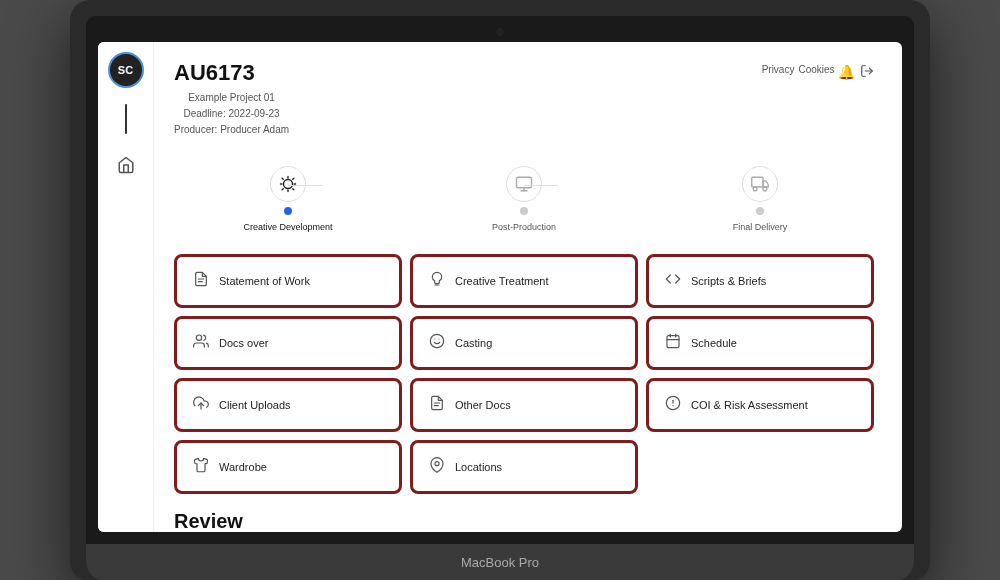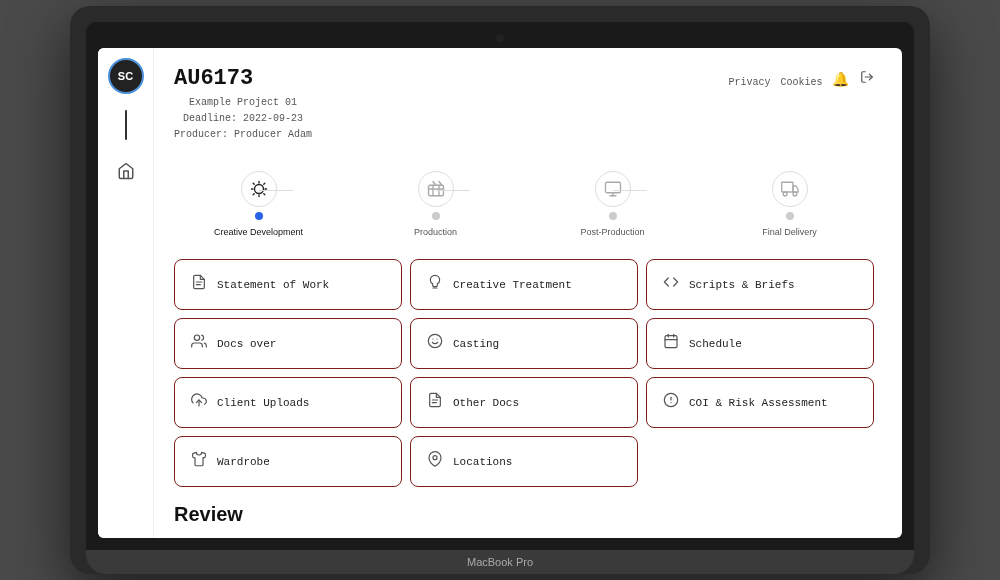--- a/index.html
+++ b/index.html
@@ -82,41 +82,40 @@
       flex: 1;
       overflow-y: auto;
       padding: 18px 28px 18px 20px;
     }
 
     .top-bar {
       display: flex;
       justify-content: space-between;
       align-items: flex-start;
       margin-bottom: 28px;
-      font-family: Liberation Mono, monospace;
     }
 
     .project-info h1 {
       font-size: 22px;
       font-weight: 700;
       color: #111;
       margin-bottom: 4px;
     }
 
     .project-meta {
       font-size: 10px;
       color: #555;
       line-height: 1.6;
       text-align: center;
     }
 
     .top-actions {
       display: flex;
-      align-items: flex-end;
-      gap: 10px;
+      align-items: flex-start;
+      gap: 4px;
       font-size: 10px;
       color: #555;
       margin-top: 4px;
     }
 
     .top-actions span {
       cursor: pointer;
     }
 
     .top-actions .bell, .top-actions .logout {
@@ -194,29 +193,28 @@
     
     .cards-grid {
       display: grid;
       grid-template-columns: repeat(3, 1fr);
       gap: 8px;
       margin-bottom: 16px;
     }
 
     .card {
       background: #fff;
-      border: 1px solid #7f1d1d;
+      border: 3px solid #7f1d1d;
       border-radius: 8px;
       padding: 14px 16px;
       display: flex;
       align-items: center;
       gap: 10px;
       cursor: pointer;
       transition: box-shadow 0.15s;
-      font-family: Liberation Mono, monospace;
     }
 
     .card-icon {
       font-size: 16px;
       color: #555;
       flex-shrink: 0;
     }
 
     .card-label {
       font-size: 11px;
@@ -226,28 +224,28 @@
 
     .review-title {
       font-size: 20px;
       font-weight: 700;
       color: #111;
       margin-top: 12px;
     }
 
     
     .laptop-bottom {
-      height: 24px;
+      height: 37px;
       background: #3a3a3a;
       border-radius: 0 0 20px 20px;
       display: flex;
       align-items: center;
       justify-content: center;
       color: #aaa;
-      font-size: 11px;
+      font-size: 13px;
     }
 
     .notch {
       width: 8px;
       height: 8px;
       background: #111;
       border-radius: 50%;
       margin-bottom: 2px;
     }
   </style>
@@ -312,31 +310,20 @@
                   <path d="M12 6a6 6 0 0 1 0 12 6 6 0 0 1 0-12z"></path>
                 </svg>
                 <div class="pipeline-line"></div>
               </div>
               <div class="pipeline-dot active"></div>
               <div class="pipeline-label active">Creative Development</div>
             </div>
             <div class="pipeline-step">
               <div class="pipeline-icon" style="color: rgb(170, 170, 170);">
                 <svg width="18" height="18" viewBox="0 0 24 24" fill="none" stroke="currentColor" stroke-width="1.8" stroke-linecap="round" stroke-linejoin="round">
-                  <rect x="2" y="7" width="20" height="14" rx="2"></rect>
-                  <path d="M16 2l4 5M8 2l4 5M2 12h20M8 7v14M16 7v14"></path>
-                </svg>
-                <div class="pipeline-line"></div>
-              </div>
-              <div class="pipeline-dot"></div>
-              <div class="pipeline-label">Production</div>
-            </div>
-            <div class="pipeline-step">
-              <div class="pipeline-icon" style="color: rgb(170, 170, 170);">
-                <svg width="18" height="18" viewBox="0 0 24 24" fill="none" stroke="currentColor" stroke-width="1.8" stroke-linecap="round" stroke-linejoin="round">
                   <rect x="2" y="3" width="20" height="14" rx="2"></rect>
                   <line x1="8" y1="21" x2="16" y2="21"></line>
                   <line x1="12" y1="17" x2="12" y2="21"></line>
                 </svg>
                 <div class="pipeline-line"></div>
               </div>
               <div class="pipeline-dot"></div>
               <div class="pipeline-label">Post-Production</div>
             </div>
             <div class="pipeline-step">

